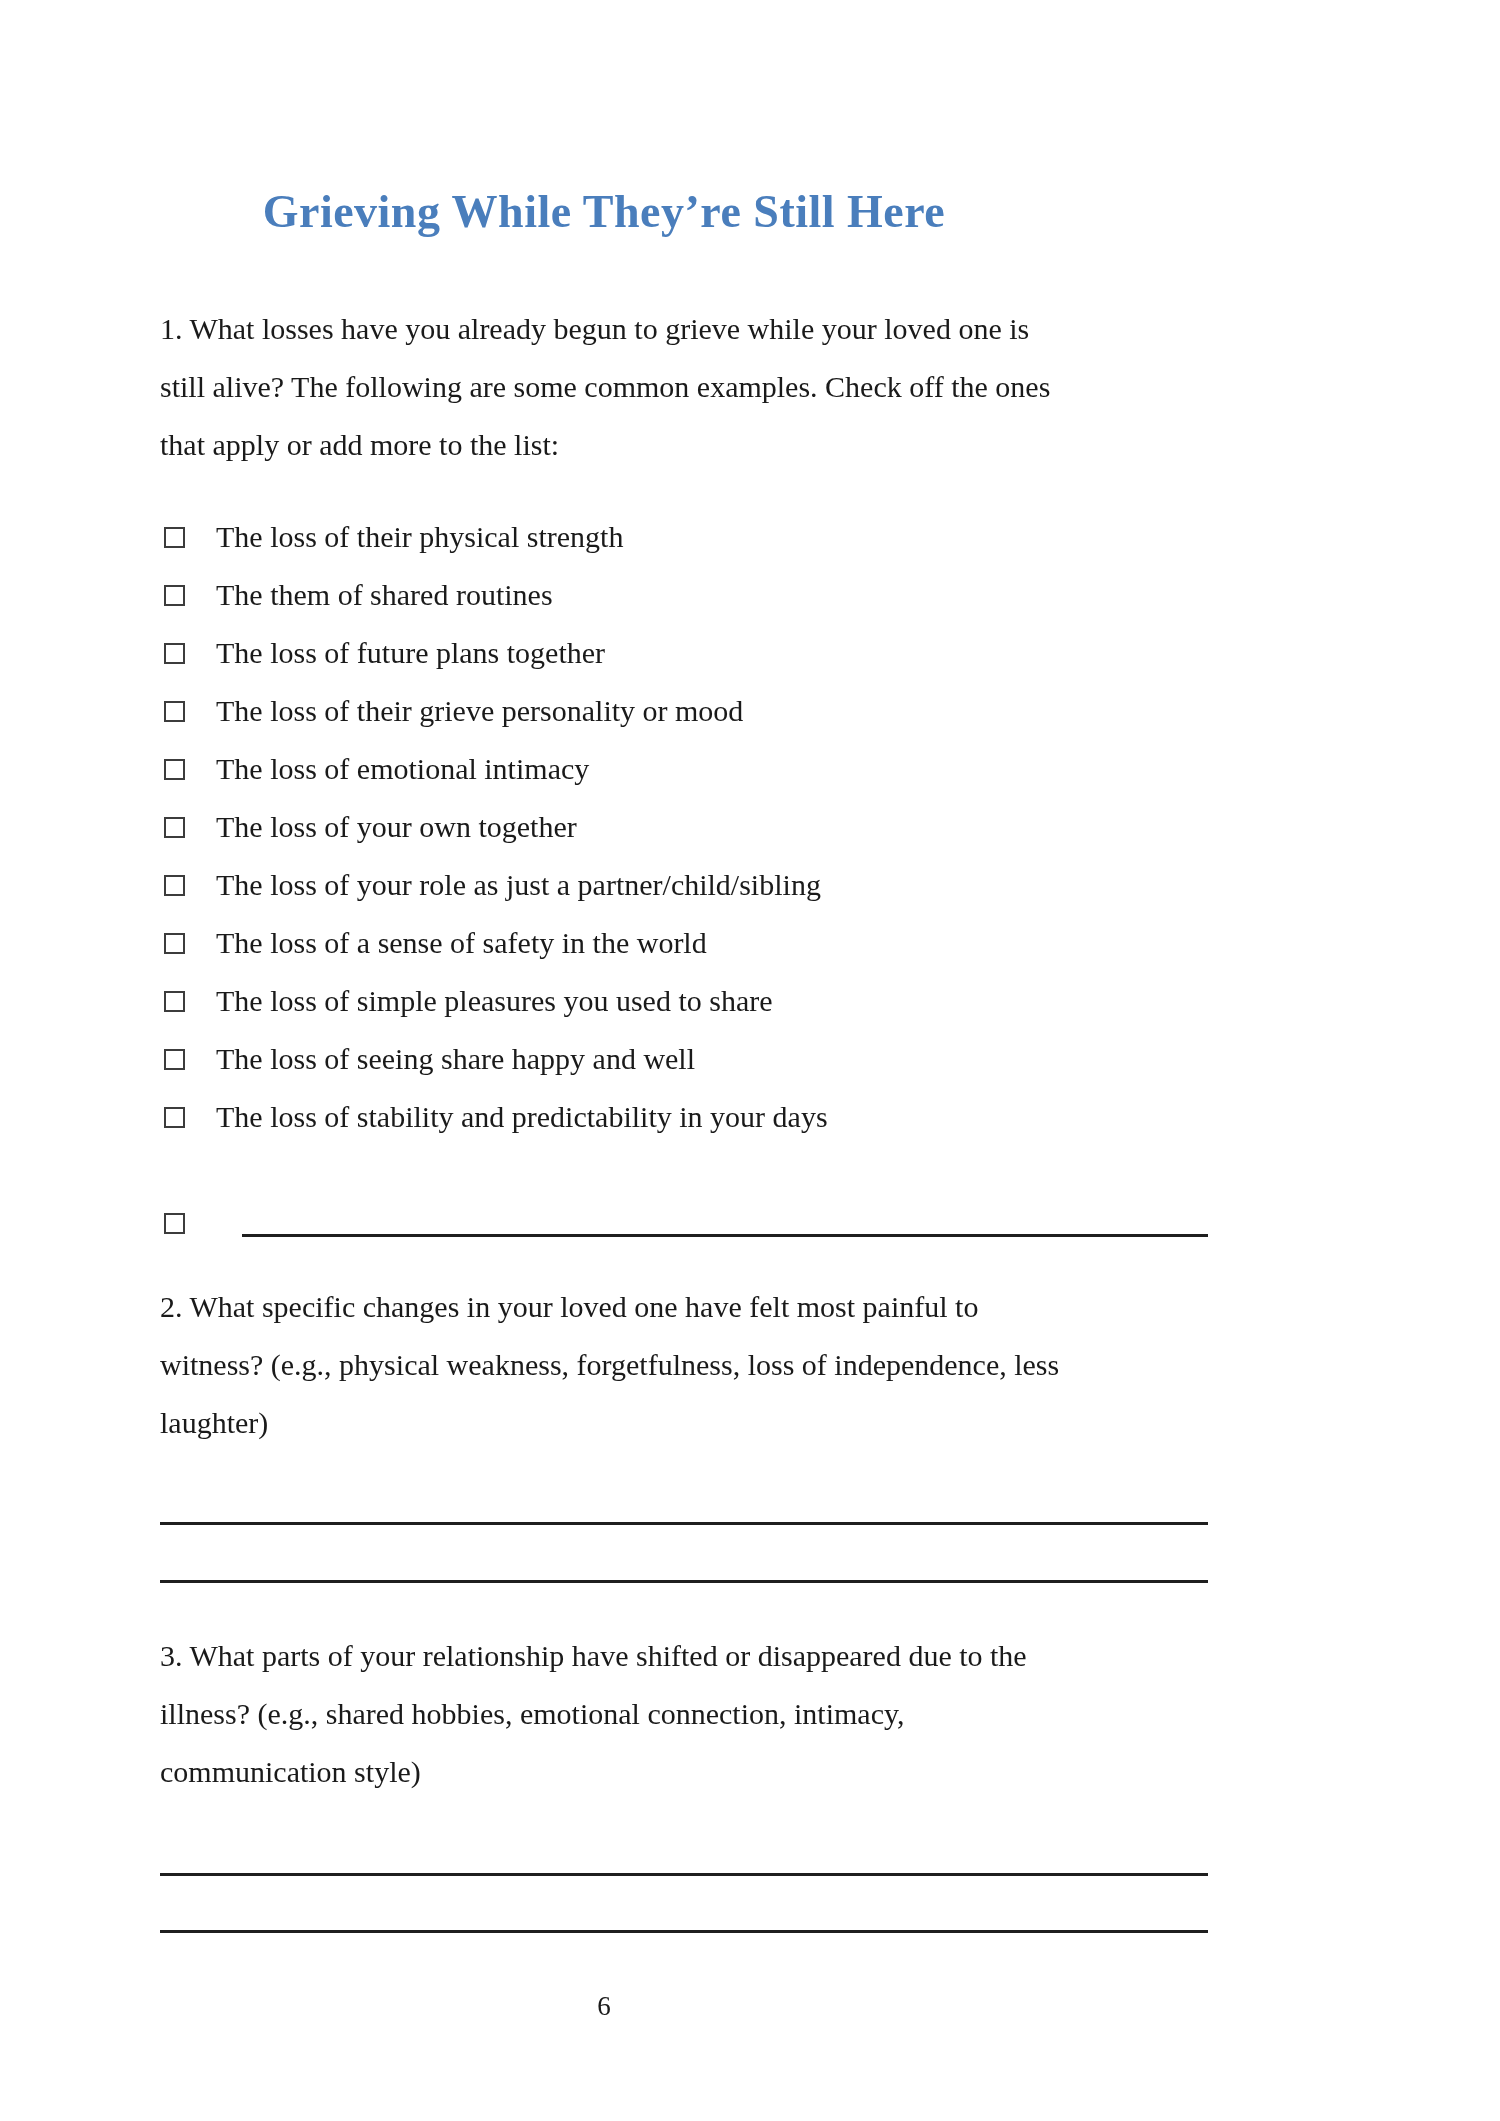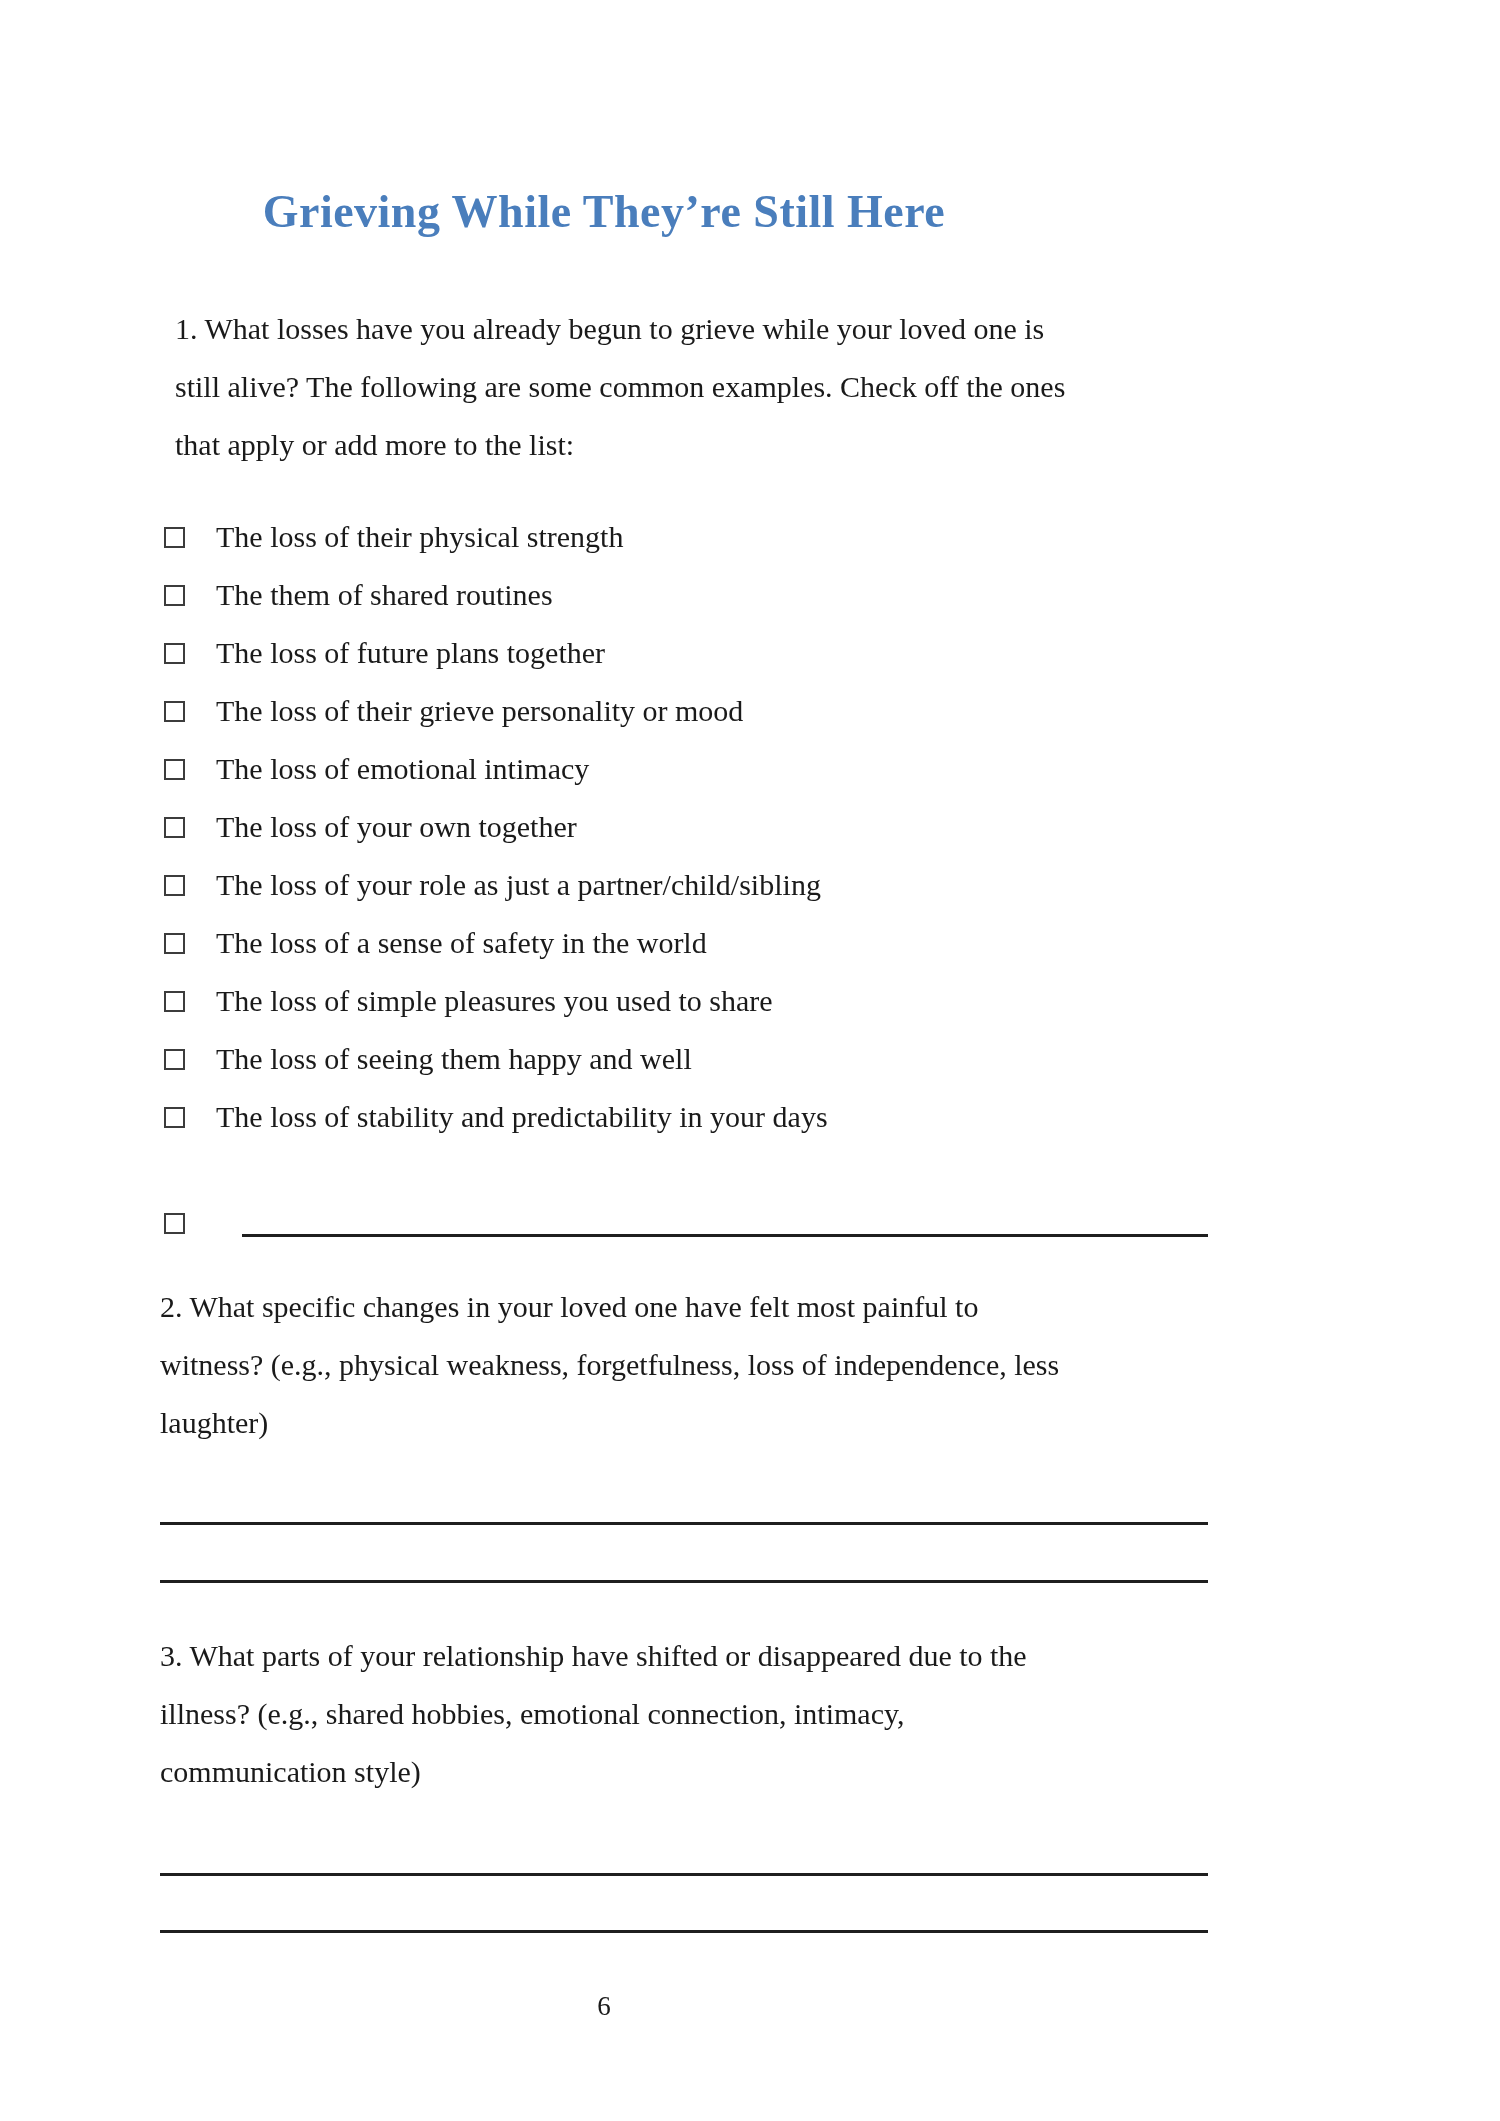--- a/index.html
+++ b/index.html
@@ -31,21 +31,21 @@
   .content {
     width: 1090px;
     margin-left: 160px;
     box-sizing: border-box;
   }
   .question {
     font-size: 30px;
     line-height: 58px;
     white-space: pre-line;
   }
-  .q1 { margin-top: 60px; margin-left: 15px; }
+  .q1 { margin-top: 60px; }
   .q2 { margin-top: 26px; }
   .q3 { margin-top: 44px; }
   .checklist {
     list-style: none;
     margin: 34px 0 0 0;
     padding: 0;
   }
   .checklist li {
     display: flex;
     align-items: center;
@@ -148,21 +148,21 @@
           <span>The loss of a sense of safety in the world</span>
         </li>
 
         <li>
           <span class="checkbox"></span>
           <span>The loss of simple pleasures you used to share</span>
         </li>
 
         <li>
           <span class="checkbox"></span>
-          <span>The loss of seeing them happy and well</span>
+          <span>The loss of seeing share happy and well</span>
         </li>
 
         <li>
           <span class="checkbox"></span>
           <span>The loss of stability and predictability in your days</span>
         </li>
       </ul>
 
     <div class="blank-row">
       <span class="checkbox"></span>

